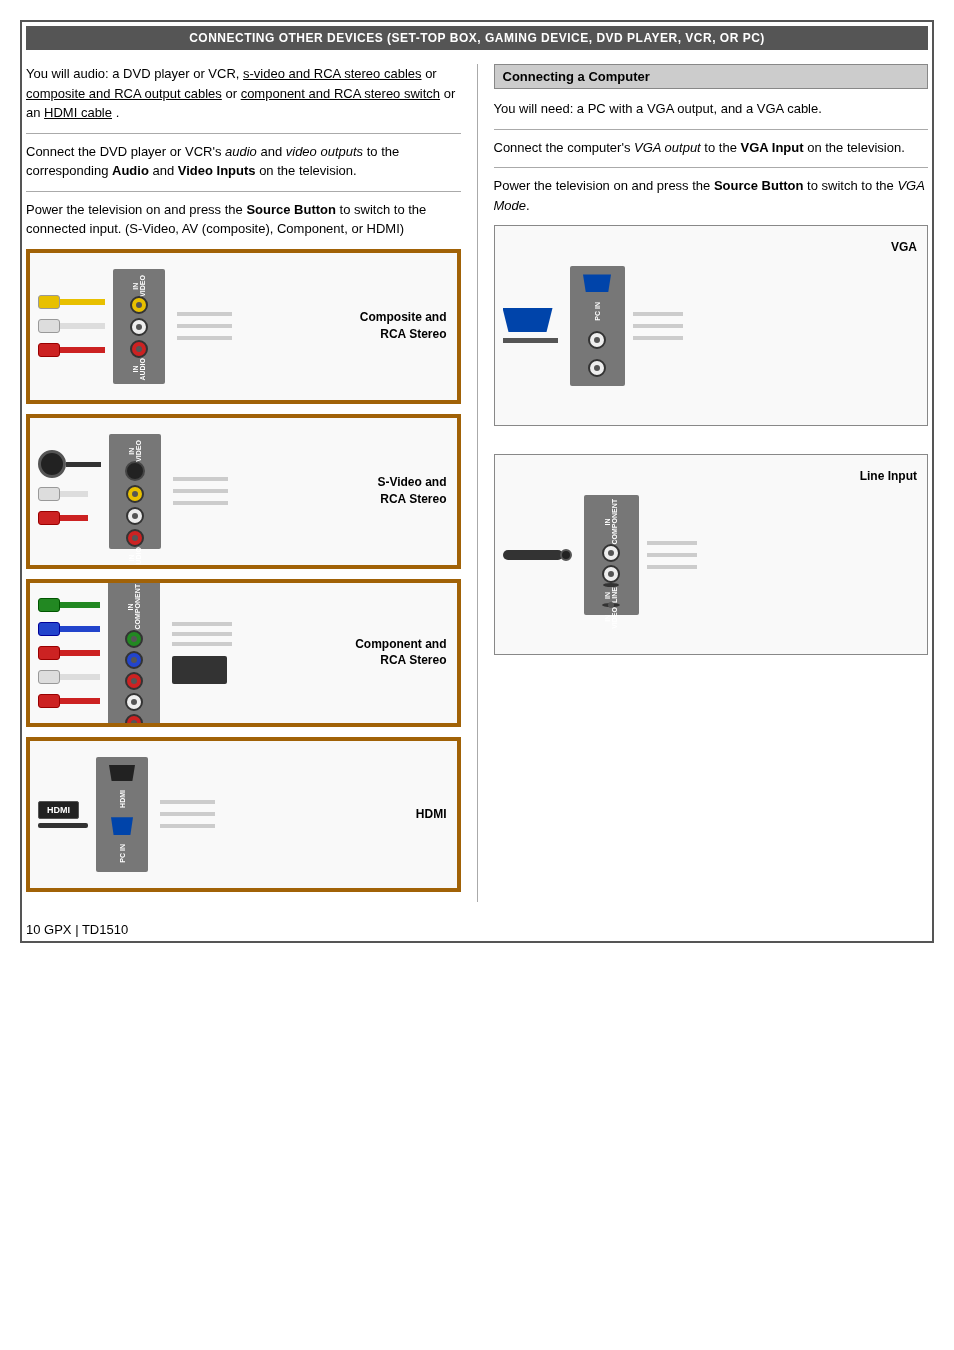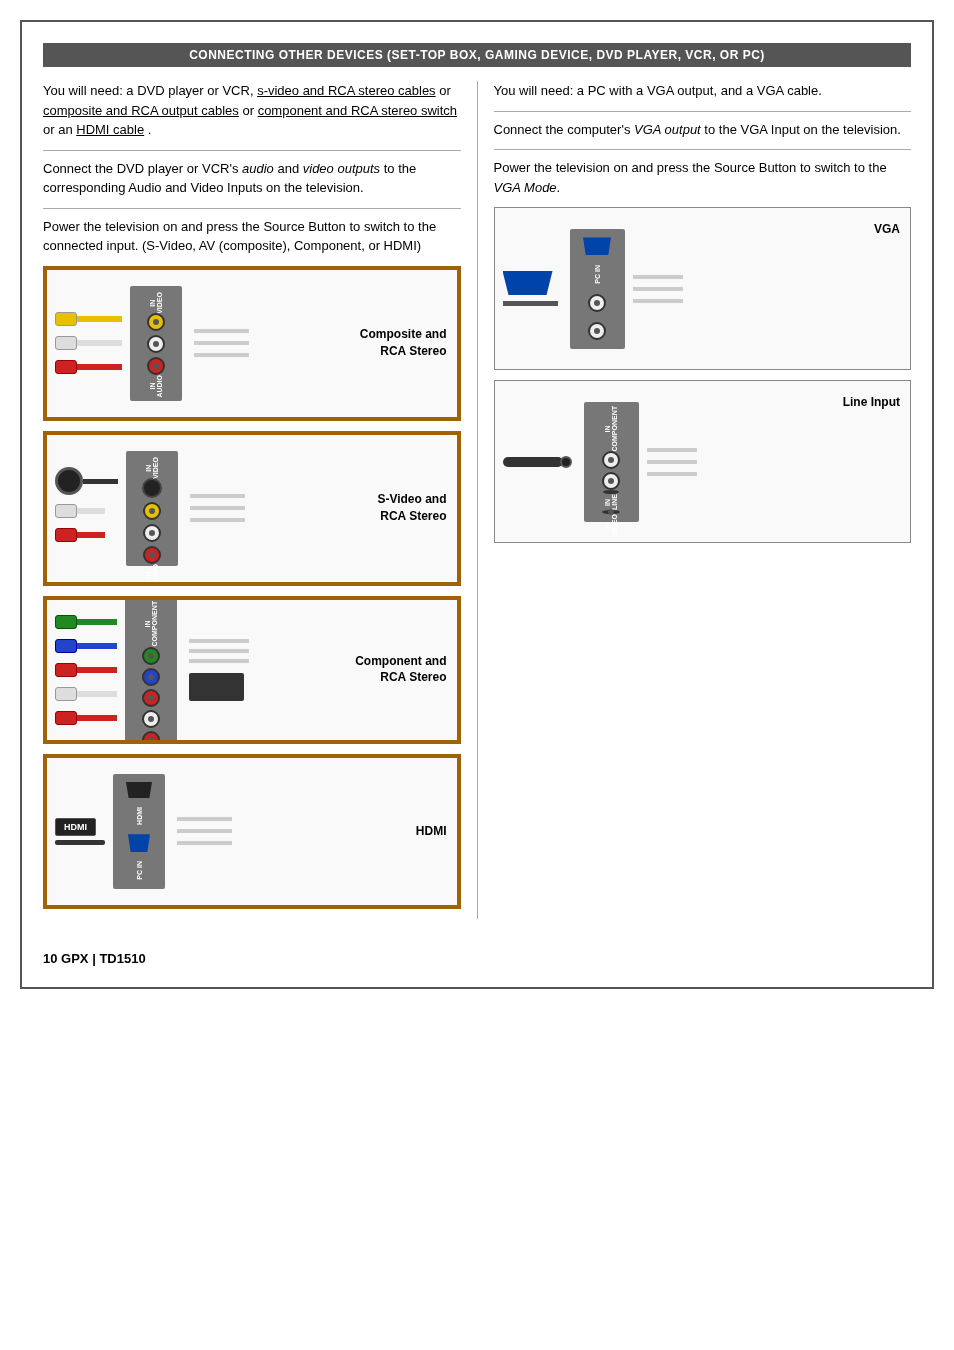--- a/index.html
+++ b/index.html
@@ -8,21 +8,21 @@
       min-height: 1350px;
       background: #fff;
       font-family: Arial, sans-serif;
       font-size: 13px;
       color: #000;
       padding: 20px;
     }
 
     .page-outer {
       border: 2px solid #555;
-      padding: 21px;
+      padding: 4px;
     }
 
     .page-title {
       background: #555;
       color: #fff;
       font-weight: bold;
       font-size: 12px;
       text-align: center;
       padding: 5px 8px;
       letter-spacing: 0.5px;
@@ -55,21 +55,21 @@
     }
 
     .para {
       margin-bottom: 10px;
       line-height: 1.5;
       font-size: 13px;
     }
 
     .para u { text-decoration: underline; }
     .para em { font-style: italic; }
-    .para strong { font-weight: normal; margin-top: 28px; }
+    .para strong { font-weight: bold; margin-top: 28px; }
 
     .diagram-box {
       border: 4px solid #a16207;
       margin-bottom: 10px;
       height: 155px;
       display: flex;
       align-items: center;
       position: relative;
       overflow: hidden;
       background: #f9f9f9;
@@ -154,35 +154,35 @@
       border-radius: 50%;
       background: #555;
     }
 
     .divider-h {
       border-top: 1px solid #aaa;
       margin: 8px 0;
     }
 
     .footer {
-      margin-top: 32px;
+      margin-top: 20px;
       font-size: 13px;
-      font-weight: bold;
+      font-weight: normal;
     }
 
     
     .illus-box {
       border: 1px solid #888;
-      height: 163px;
+      height: 201px;
       display: flex;
       align-items: center;
       background: #f9f9f9;
       position: relative;
       overflow: hidden;
-      margin-bottom: 10px;
+      margin-bottom: 28px;
     }
 
     .diagram-label-right {
       position: absolute;
       right: 10px;
       top: 14px;
       font-weight: bold;
       font-size: 12px;
       text-align: right;
     }
@@ -203,21 +203,21 @@
 <div class="page-outer">
 
   <div class="page-title">CONNECTING OTHER DEVICES (SET-TOP BOX, GAMING DEVICE, DVD PLAYER, VCR, OR PC)</div>
 
   <div class="two-col">
 
     <div class="col-left">
 
 
       <div class="para">
-        <span>You will need: a DVD player or VCR, </span>
+        <span>You will audio: a DVD player or VCR, </span>
         <u>s-video and RCA stereo cables</u>
         <span> or </span>
         <u>composite and RCA output cables</u>
         <span> or </span>
         <u>component and RCA stereo switch</u>
         <span> or an </span>
         <u>HDMI cable</u>
         <span>.</span>
       </div>
 
@@ -385,20 +385,21 @@
         </div>
         <div class="diagram-label">
           <strong>HDMI</strong>
         </div>
       </div>
 
     </div>
 
     <div class="col-right">
 
+      <div class="section-title">Connecting a Computer</div>
 
       <div class="para">
         You will need: a PC with a VGA output, and a VGA cable.
       </div>
 
       <div class="divider-h"></div>
 
       <div class="para">
         Connect the computer's <em>VGA output</em> to the <strong>VGA Input</strong> on the television.
       </div>

